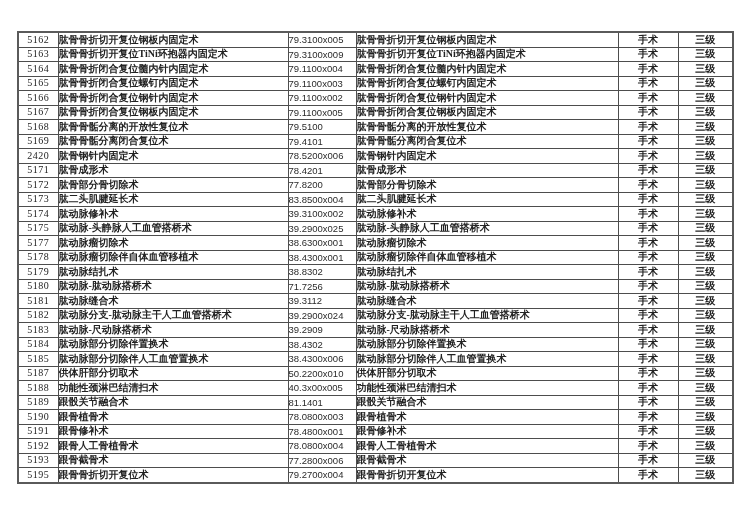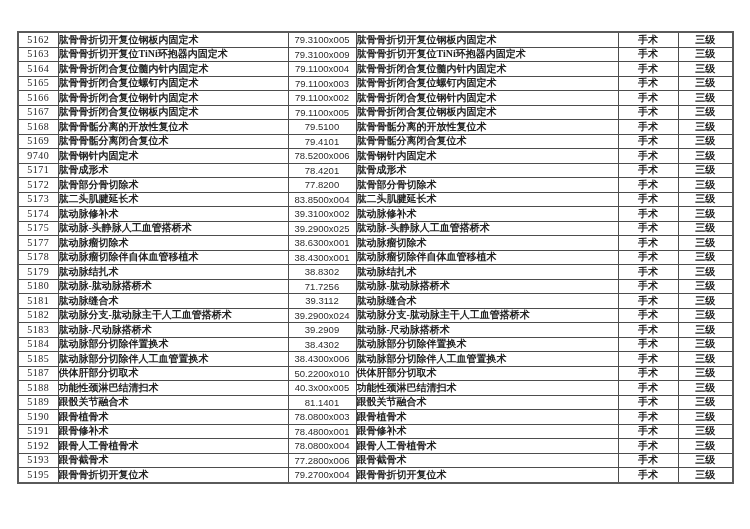--- a/index.html
+++ b/index.html
@@ -44,21 +44,21 @@
   td.c-name {
     text-align: left;
     padding-left: 4px;
     padding-right: 2px;
     font-family: "Liberation Serif", "DejaVu Serif", serif;
     font-size: 10px;
     font-weight: bold;
     color: #222222;
   }
   td.c-code {
-    text-align: center;
+    text-align: left;
     padding-left: 5px;
     font-family: "Liberation Sans", sans-serif;
     font-size: 9.5px;
     color: #2a2a2a;
   }
   td.c-cat {
     text-align: center;
     font-family: "Liberation Serif", "DejaVu Serif", serif;
     font-size: 10px;
     font-weight: bold;
@@ -137,21 +137,21 @@
         </tr>
         <tr>
           <td class="c-no">5169</td>
           <td class="c-name">肱骨骨骺分离闭合复位术</td>
           <td class="c-code">79.4101</td>
           <td class="c-name">肱骨骨骺分离闭合复位术</td>
           <td class="c-cat">手术</td>
           <td class="c-cat">三级</td>
         </tr>
         <tr>
-          <td class="c-no">9740</td>
+          <td class="c-no">2420</td>
           <td class="c-name">肱骨钢针内固定术</td>
           <td class="c-code">78.5200x006</td>
           <td class="c-name">肱骨钢针内固定术</td>
           <td class="c-cat">手术</td>
           <td class="c-cat">三级</td>
         </tr>
         <tr>
           <td class="c-no">5171</td>
           <td class="c-name">肱骨成形术</td>
           <td class="c-code">78.4201</td>

